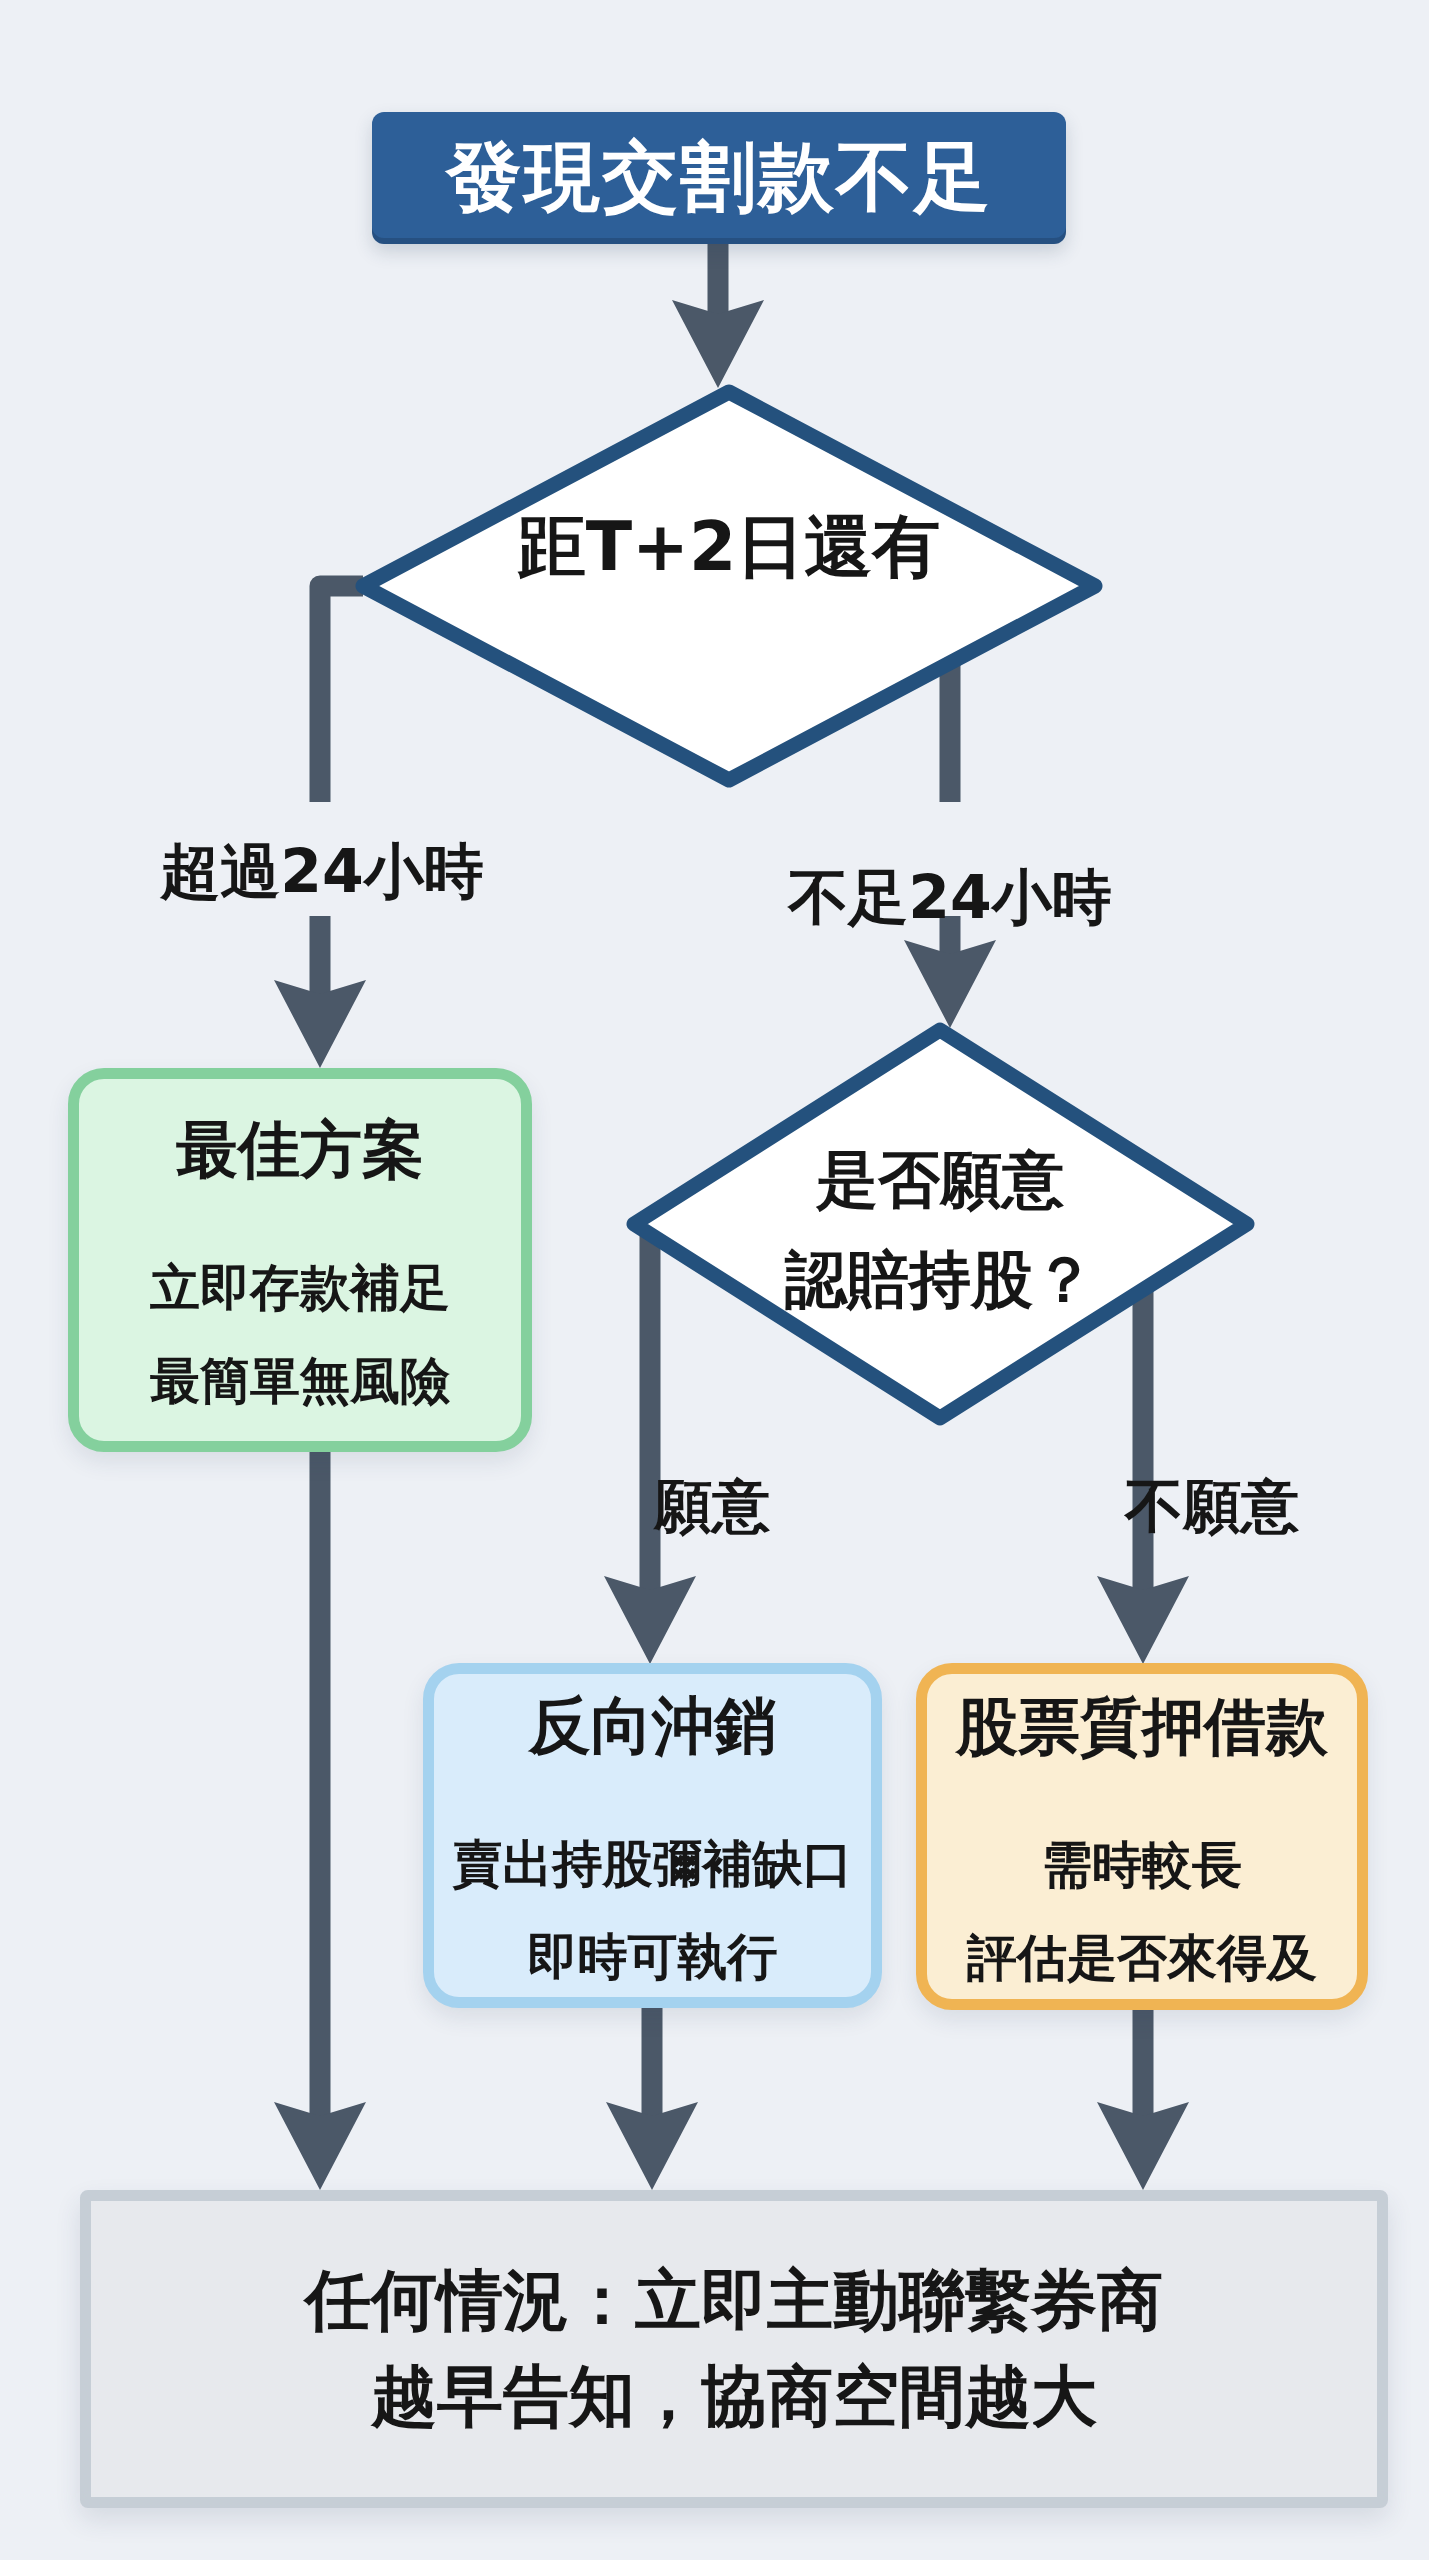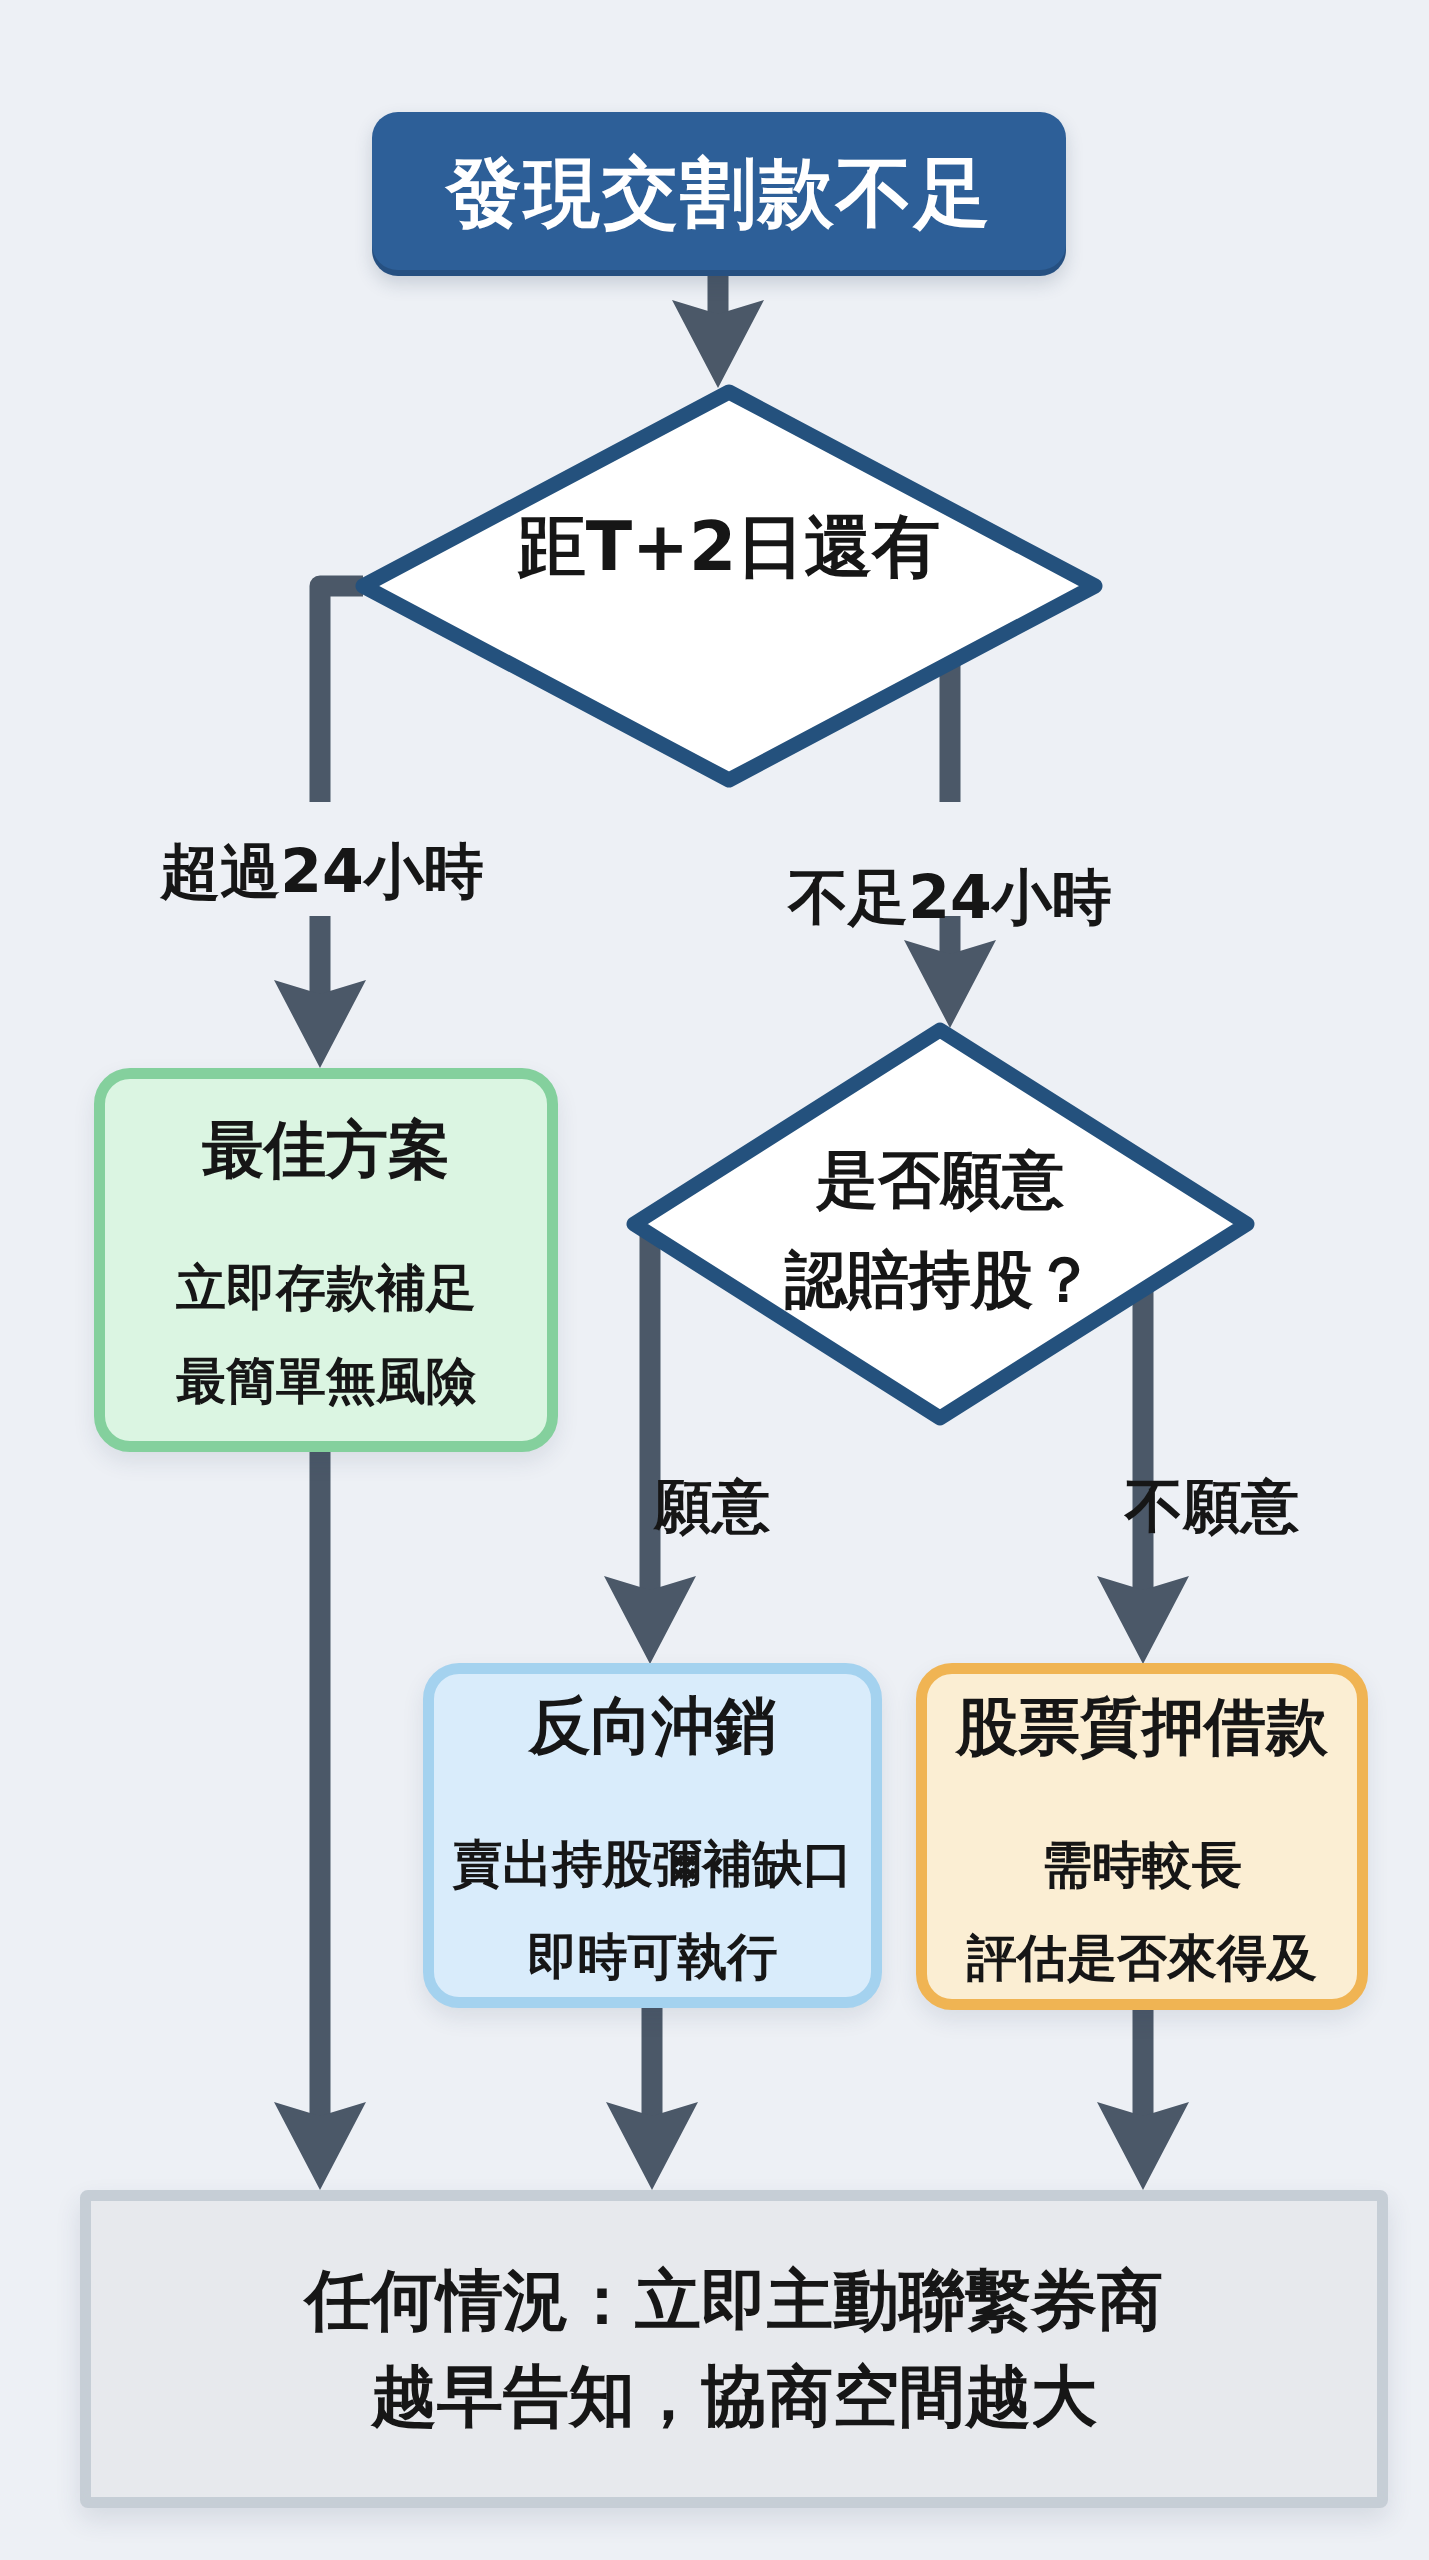--- a/index.html
+++ b/index.html
@@ -36,36 +36,36 @@
     z-index:2;
     display:flex;
     flex-direction:column;
     align-items:center;
     justify-content:center;
     text-align:center;
     box-sizing:border-box;
     color: var(--text, #161616);
   }
   .node.start{
-    left:372px; top:112px; width:694px; height:164px;
+    left:372px; top:112px; width:694px; height:132px;
     background: var(--start-bg, #2d5f98);
     color: var(--start-text, #ffffff);
-    border-radius:26px;
+    border-radius:12px;
     font-size:76px;
     font-weight:bold;
     letter-spacing:2px;
     box-shadow: inset 0 -6px 0 rgba(0,0,0,0.15), 0 8px 18px rgba(40,60,90,0.18);
     white-space:nowrap;
   }
   .node.outcome{
     border-radius:36px;
     box-shadow: 0 10px 22px rgba(40,60,90,0.10);
   }
   .node.green{
-    left:94px; top:1068px; width:464px; height:384px;
+    left:68px; top:1068px; width:464px; height:384px;
     background: var(--best-bg, #dbf5e2);
     border: 11px solid var(--best-border, #84d09d);
   }
   .node.blue{
     left:423px; top:1663px; width:459px; height:345px;
     background: var(--reverse-bg, #d9ecfb);
     border: 11px solid var(--reverse-border, #a4d2ef);
   }
   .node.orange{
     left:916px; top:1663px; width:452px; height:347px;

